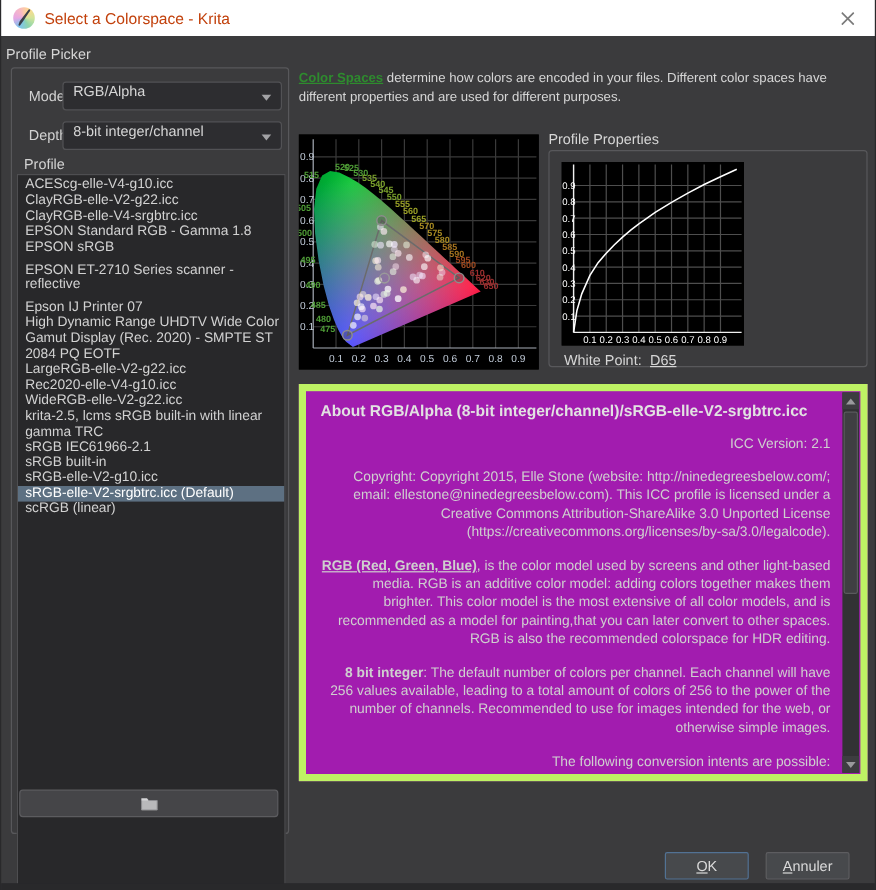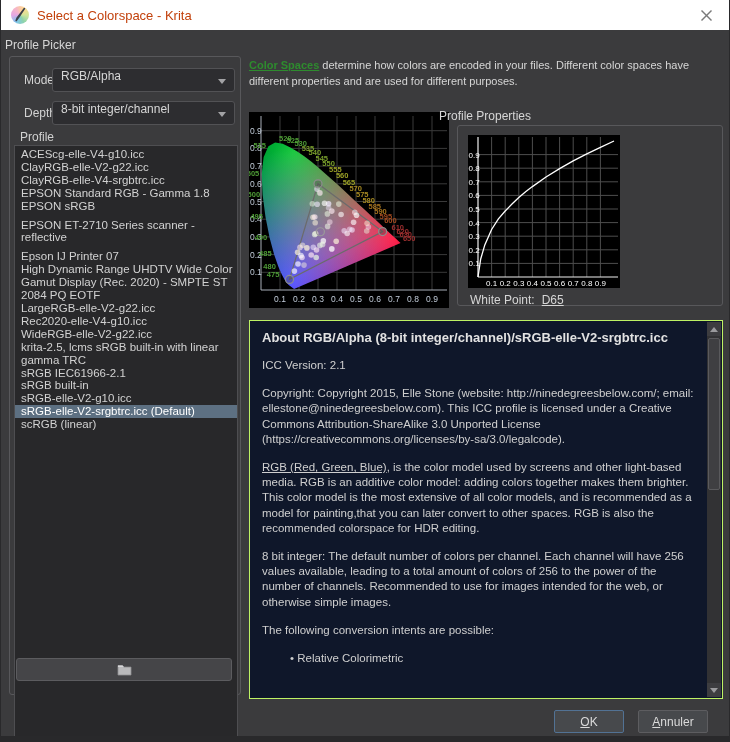--- a/index.html
+++ b/index.html
@@ -29,33 +29,33 @@
                 border:1px solid #4e4e51;overflow:hidden;padding-top:2px;}
   .profile-item{font-size:11.5px;line-height:12.9px;color:#d2d2d2;padding:0 2px 0 6px;cursor:default;}
   .profile-item.spaced{margin:6px 0;}
   .profile-item.selected{background:#5d7082;color:#ffffff;}
   .browse-btn{position:absolute;left:6px;top:601px;width:216px;height:23px;background:#454548;
               border:1px solid #5c5c5f;border-radius:3px;display:flex;align-items:center;justify-content:center;cursor:pointer;}
   
   .description{position:absolute;left:248px;top:57px;width:472px;font-size:11px;line-height:16px;color:#d6d6d6;}
   .cs-link{color:#2e8b2e;font-weight:bold;text-decoration:underline;cursor:pointer;}
   .gamut-plot{position:absolute;left:248px;top:112px;width:200px;height:196px;background:#000;}
-  .pp-title{position:absolute;left:438px;top:109px;font-size:12px;color:#d6d6d6;}
+  .pp-title{position:absolute;left:456px;top:109px;font-size:12px;color:#d6d6d6;}
   .gb-pp{left:456px;top:125px;width:266px;height:181px;}
   .trc-plot{position:absolute;left:10px;top:9px;width:152px;height:153px;background:#000;}
   .white-point{position:absolute;left:12px;top:167px;font-size:12px;color:#d6d6d6;}
   .white-point .wp-val{margin-left:7px;text-decoration:underline;}
   
-  .about{position:absolute;left:248px;top:320px;width:474px;height:379px;background:#0f172a;
-         border:1px solid #bef264;overflow:hidden;}
+  .about{position:absolute;left:248px;top:320px;width:474px;height:331px;background:#a21caf;
+         border:6px solid #bef264;overflow:hidden;}
   .about-content{position:absolute;left:0;top:0;right:15px;bottom:0;padding:9px 10px 6px 12px;overflow:hidden;}
   .about-title{font-size:13px;font-weight:bold;color:#e2e2e2;margin:0 0 13px 0;}
-  .about-block{font-size:11.5px;line-height:15.2px;color:#cfcfcf;margin:0 0 13px 0;}
+  .about-block{font-size:11.5px;line-height:15.2px;color:#cfcfcf;margin:0 0 13px 0;text-align:right;}
   .about-block.bullet{margin:0 0 14px 28px;}
-  .about-block .b{font-weight:normal;}
+  .about-block .b{font-weight:bold;}
   .about-block .u{text-decoration:underline;cursor:pointer;}
   .scrollbar{position:absolute;right:1px;top:1px;bottom:1px;width:14px;background:#323234;}
   .sb-btn{position:absolute;left:0;width:14px;height:14px;background:#3d3d40;display:flex;align-items:center;justify-content:center;cursor:pointer;}
   .sb-up{top:0;}  .sb-down{bottom:0;}
   .tri-up{width:0;height:0;border-left:4px solid transparent;border-right:4px solid transparent;border-bottom:5px solid #9a9a9d;}
   .tri-down{width:0;height:0;border-left:4px solid transparent;border-right:4px solid transparent;border-top:5px solid #9a9a9d;}
   .sb-thumb{position:absolute;left:1px;top:16px;width:12px;height:152px;background:#3f3f42;border:1px solid #5a5a5d;border-radius:2px;cursor:pointer;}
   
   .btn{position:absolute;top:710px;height:23px;background:#47494c;border:1px solid #5d5d60;border-radius:2px;
        color:#dadada;font-size:12px;display:flex;align-items:center;justify-content:center;cursor:pointer;}

